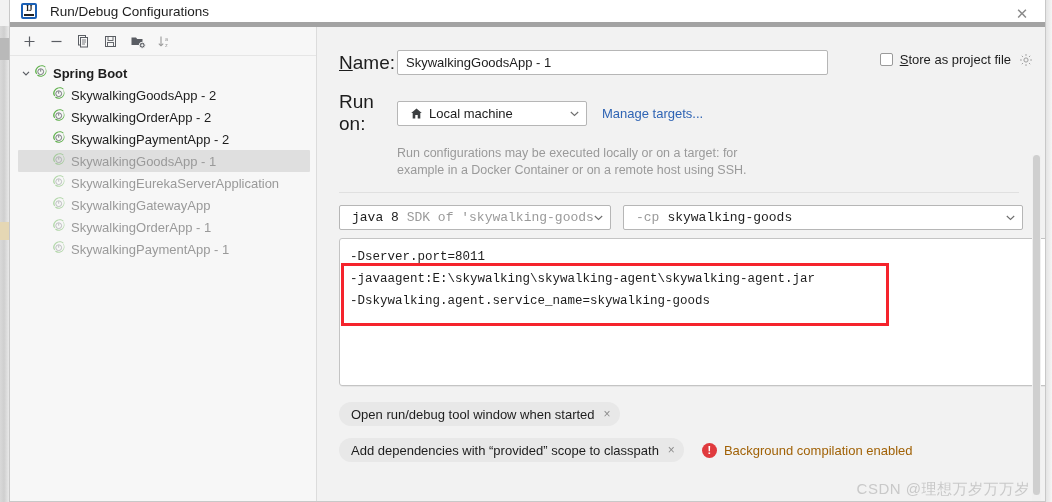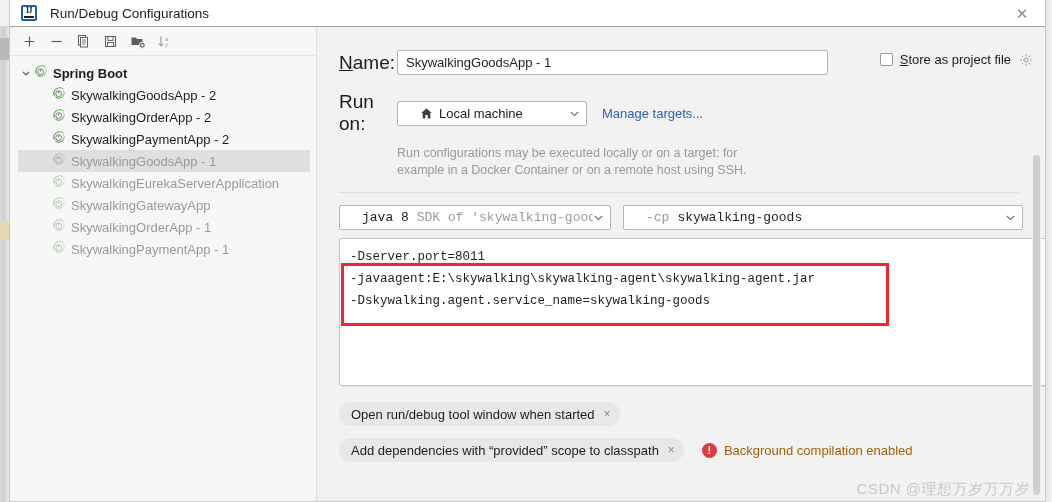--- a/index.html
+++ b/index.html
@@ -40,21 +40,21 @@
     border: 1px solid #c8c8c8;
     border-top: none;
     display: flex; flex-direction: column;
   }
 
   
   .titlebar {
     position: relative;
     height: 27px; flex: 0 0 27px;
     background: #ffffff;
-    border-bottom: 1px solid #a3a3a3;
+    border-bottom: 5px solid #a3a3a3;
     display: flex; align-items: center;
   }
   .ij-logo {
     width: 16px; height: 16px; margin-left: 11px;
     background: #ffffff;
     border: 2px solid #1a5fb4;
     border-radius: 2px;
     position: relative;
     flex: 0 0 16px;
   }
@@ -176,21 +176,21 @@
     display: flex; align-items: center;
     margin-top: 16px;
   }
   .lbl-runon { width: 58px; flex: 0 0 58px; }
   .combo {
     height: 25px;
     background: #ffffff;
     border: 1px solid #b6b6b6;
     border-radius: 2px;
     display: flex; align-items: center;
-    padding: 0 6px 0 22px;
+    padding: 0 6px 0 12px;
     font-size: 13px; color: #1d1d1d;
     cursor: pointer;
   }
   .combo-runon { width: 190px; justify-content: flex-start; gap: 6px; }
   .chev-dn { margin-left: auto; color: #6e6e6e; font-size: 11px; display:flex; }
   .home-icon { color: #3c3f41; display: flex; }
   .link {
     color: #2f64b4; font-size: 13px; margin-left: 15px; cursor: pointer;
   }
   .hint {

